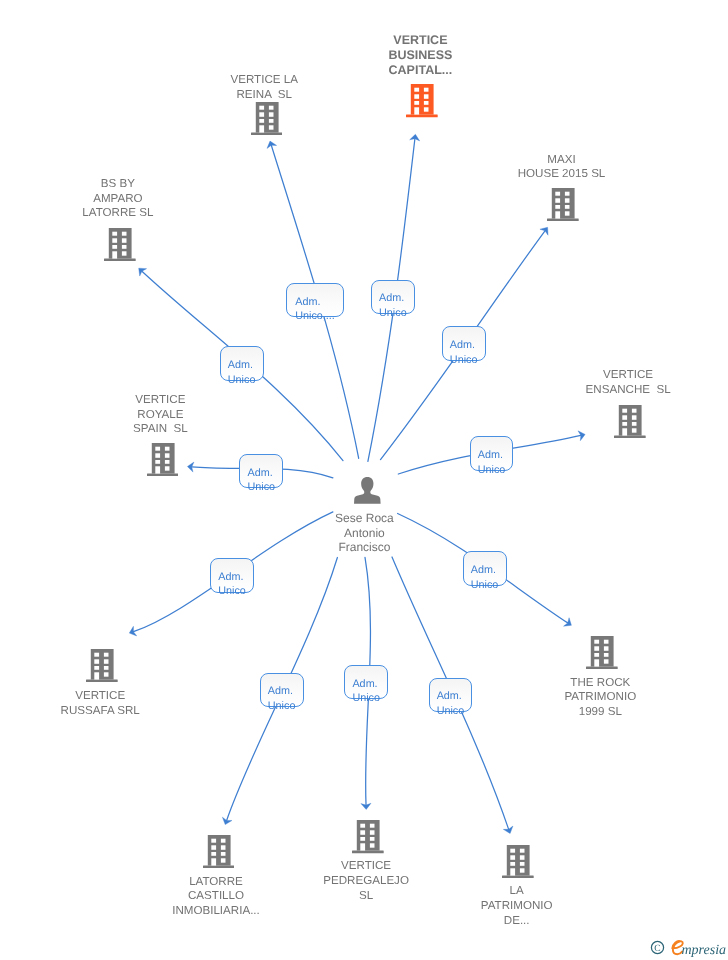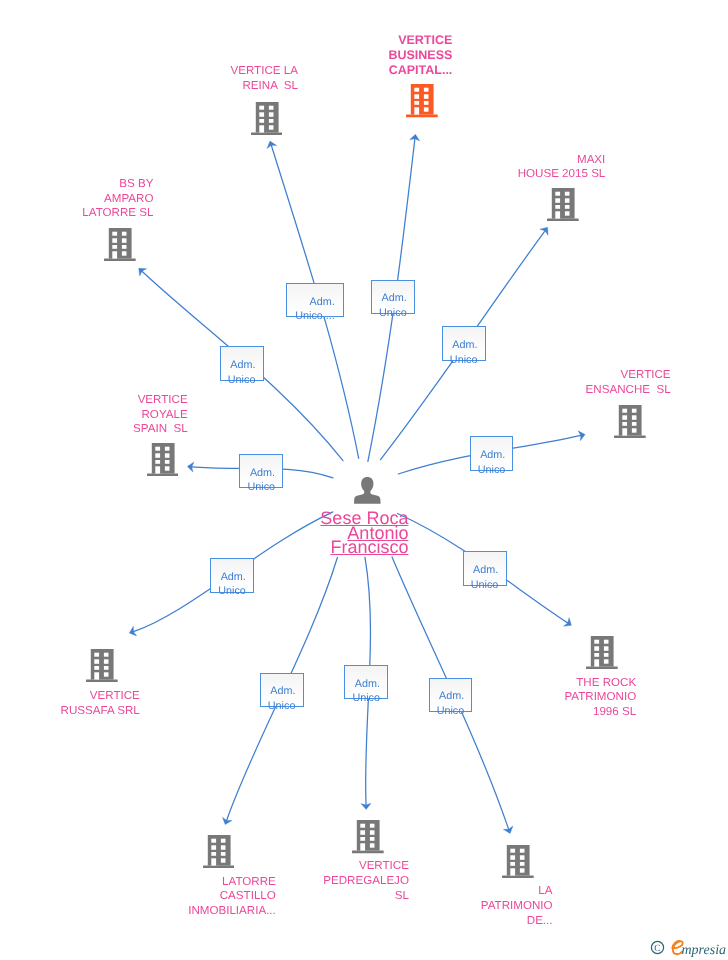--- a/index.html
+++ b/index.html
@@ -4,32 +4,32 @@
 <title>Empresia corporate relationship graph</title>
 <style>
   html,body{margin:0;padding:0;background:#ffffff;}
   body{width:728px;height:960px;overflow:hidden;
        font-family:"Liberation Sans",sans-serif;
        -webkit-font-smoothing:antialiased;text-rendering:geometricPrecision;}
   #graph{position:relative;width:728px;height:960px;background:#ffffff;}
   svg.layer{position:absolute;left:0;top:0;width:728px;height:960px;overflow:visible;}
   .node{position:absolute;left:0;top:0;}
   .node-icon{position:absolute;}
-  .node-label{position:absolute;text-align:right;color:#ec4899;
+  .node-label{position:absolute;text-align:center;color:#737373;
               font-size:11.6px;line-height:14.85px;white-space:pre;
               transform:translateX(-50%);}
   .node-label.bold{font-weight:bold;font-size:12.5px;}
-  .node-label.person-label{font-size:18px;line-height:14.5px;text-decoration:underline;}
+  .node-label.person-label{font-size:12px;line-height:14.5px;}
   .edge-line{fill:none;stroke:#3f7fd1;stroke-width:1.25;stroke-linecap:round;}
   .edge-arrow{fill:#3f7fd1;stroke:#3f7fd1;stroke-width:0.35;stroke-linejoin:round;}
   .reltag{position:absolute;box-sizing:border-box;
-          border:1.5px solid #4a90e2;border-radius:0;
+          border:1.5px solid #4a90e2;border-radius:8px;
           background:linear-gradient(180deg,#f4f4f4 0%,#fbfbfb 55%,#ffffff 100%);
           color:#3d7fd1;font-size:10.8px;line-height:14.5px;
-          text-align:right;display:flex;flex-direction:column;
+          text-align:left;display:flex;flex-direction:column;
           align-items:center;justify-content:center;white-space:pre;padding-top:18px;}
   .wm{position:absolute;left:645px;top:935px;}
 </style>
 </head>
 <body>
 
 <div id="graph">
 
   <svg class="layer" id="edge-layer" viewBox="0 0 728 960" xmlns="http://www.w3.org/2000/svg">
     <g>
@@ -91,21 +91,21 @@
               <rect x="17.9" y="3.7" width="4.6" height="4.0"></rect>
               <rect x="8.3" y="10.3" width="4.8" height="4.5"></rect>
               <rect x="17.9" y="10.3" width="4.6" height="4.5"></rect>
               <rect x="8.3" y="17.0" width="4.8" height="3.8"></rect>
               <rect x="17.9" y="17.0" width="4.6" height="3.8"></rect>
               <rect x="8.3" y="23.3" width="4.8" height="7.3"></rect>
               <rect x="17.9" y="23.3" width="4.6" height="4.4"></rect>
             </g>
         </svg>
       </div>
-      <div class="node-label" style="left:264.20px;top:64px">VERTICE LA
+      <div class="node-label" style="left:264.20px;top:73px">VERTICE LA
 REINA  SL</div>
     </div>
     <div class="node">
       <div class="node-icon" style="left:406.45px;top:84.40px">
         <svg class="bldg" width="31.7" height="33.2" viewBox="0 0 31.7 33.2">
           <g fill="#fc5a22">
             <rect x="0" y="30.6" width="31.7" height="2.6" rx="0.3"></rect>
             <rect x="4.8" y="0" width="22.8" height="30.6"></rect>
           </g>
           <g fill="#ffffff">
@@ -250,42 +250,42 @@
               <rect x="17.9" y="10.3" width="4.6" height="4.5"></rect>
               <rect x="8.3" y="17.0" width="4.8" height="3.8"></rect>
               <rect x="17.9" y="17.0" width="4.6" height="3.8"></rect>
               <rect x="8.3" y="23.3" width="4.8" height="7.3"></rect>
               <rect x="17.9" y="23.3" width="4.6" height="4.4"></rect>
             </g>
         </svg>
       </div>
       <div class="node-label" style="left:600.30px;top:675.50px">THE ROCK
 PATRIMONIO
-1996 SL</div>
+1999 SL</div>
     </div>
     <div class="node">
       <div class="node-icon" style="left:202.55px;top:834.80px">
         <svg class="bldg" width="31.7" height="33.2" viewBox="0 0 31.7 33.2">
           <g fill="#787878">
             <rect x="0" y="30.6" width="31.7" height="2.6" rx="0.3"></rect>
             <rect x="4.8" y="0" width="22.8" height="30.6"></rect>
           </g>
           <g fill="#ffffff">
               <rect x="8.3" y="3.7" width="4.8" height="4.0"></rect>
               <rect x="17.9" y="3.7" width="4.6" height="4.0"></rect>
               <rect x="8.3" y="10.3" width="4.8" height="4.5"></rect>
               <rect x="17.9" y="10.3" width="4.6" height="4.5"></rect>
               <rect x="8.3" y="17.0" width="4.8" height="3.8"></rect>
               <rect x="17.9" y="17.0" width="4.6" height="3.8"></rect>
               <rect x="8.3" y="23.3" width="4.8" height="7.3"></rect>
               <rect x="17.9" y="23.3" width="4.6" height="4.4"></rect>
             </g>
         </svg>
       </div>
-      <div class="node-label" style="left:232px;top:874.60px">LATORRE
+      <div class="node-label" style="left:216.00px;top:874.60px">LATORRE
 CASTILLO
 INMOBILIARIA...</div>
     </div>
     <div class="node">
       <div class="node-icon" style="left:352.15px;top:820.40px">
         <svg class="bldg" width="31.7" height="33.2" viewBox="0 0 31.7 33.2">
           <g fill="#787878">
             <rect x="0" y="30.6" width="31.7" height="2.6" rx="0.3"></rect>
             <rect x="4.8" y="0" width="22.8" height="30.6"></rect>
           </g>

